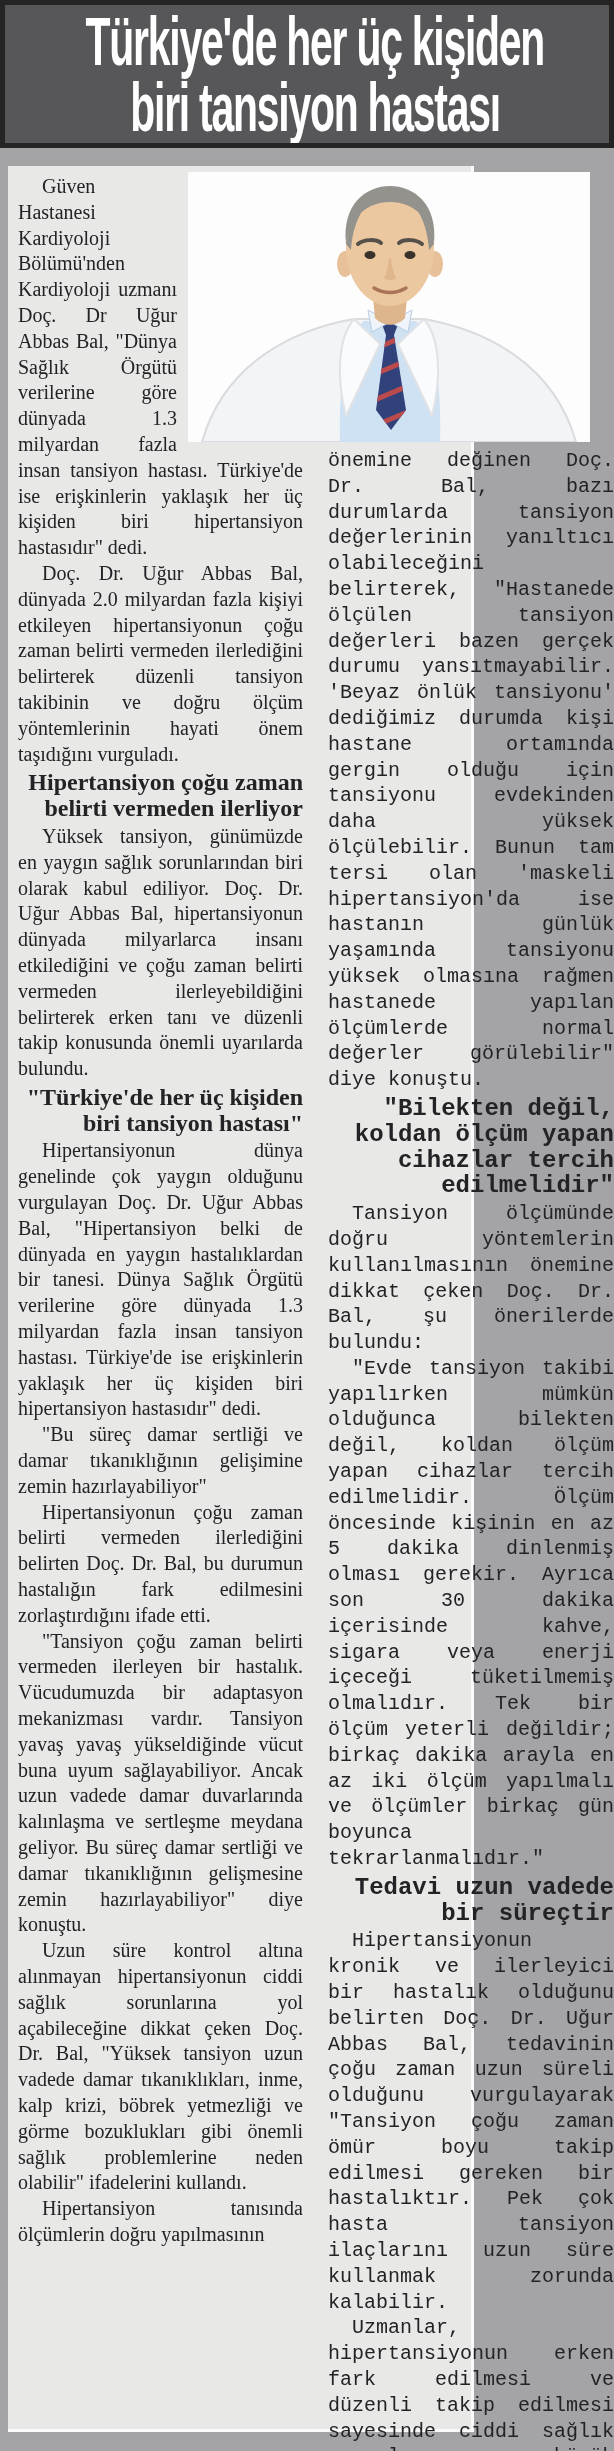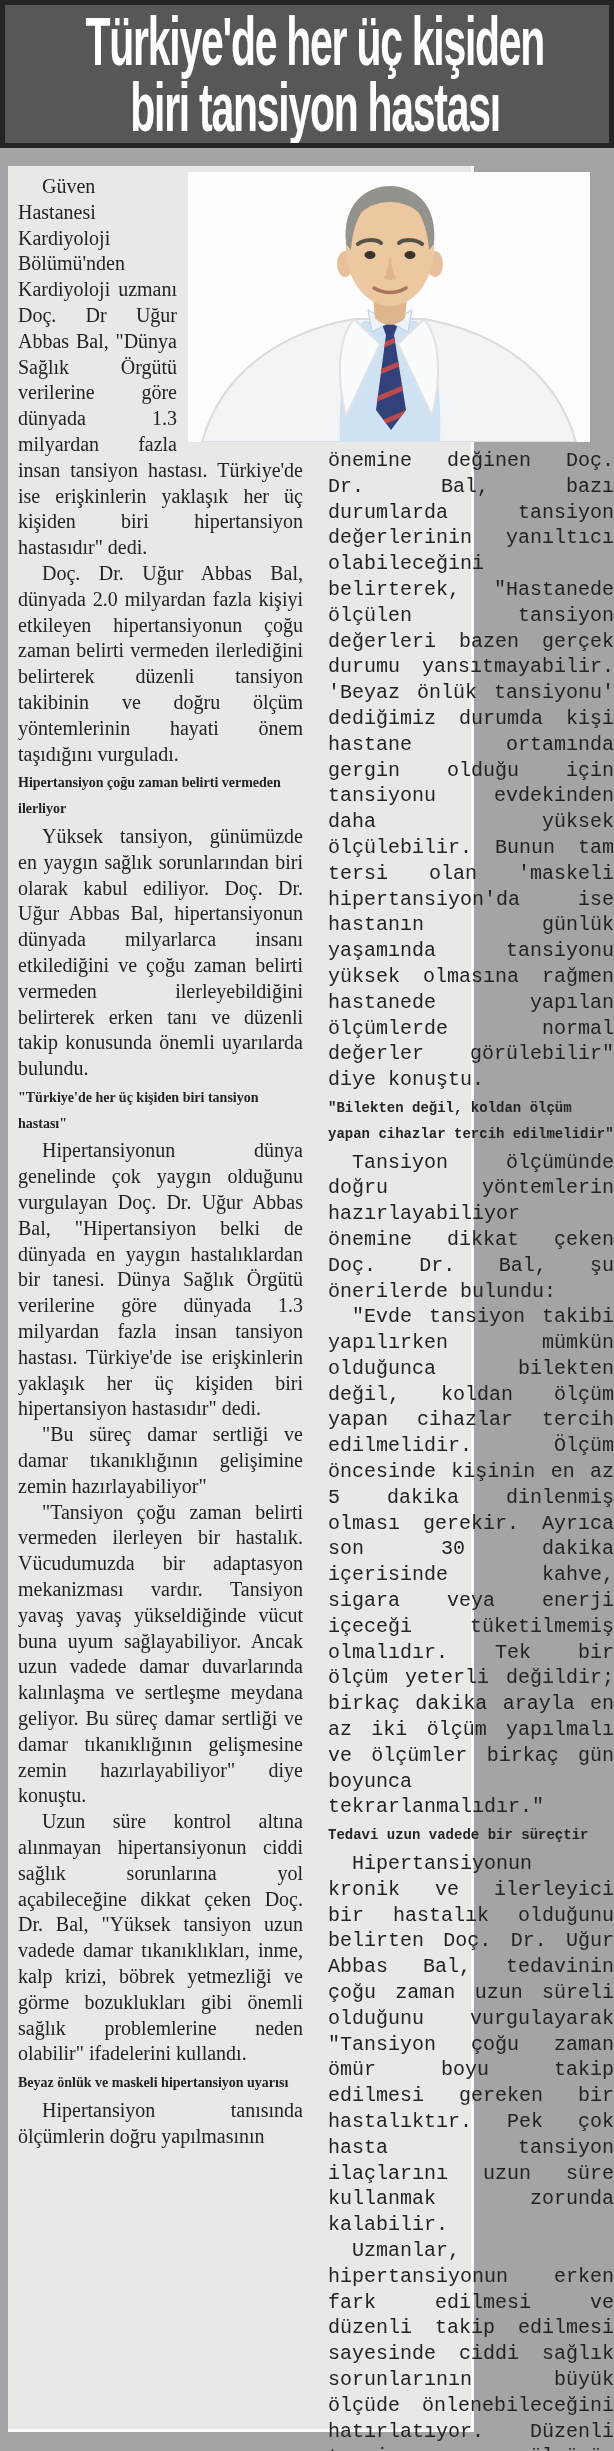--- a/index.html
+++ b/index.html
@@ -47,22 +47,22 @@
     font-size:20px;line-height:25.8px;color:#232326;
     text-align:justify;
   }
   .col-left{left:10px;top:8px;width:285px;}
   .col-right{left:320px;top:282px;width:286px;font-family:Liberation Mono, monospace;}
   .photo-spacer{float:right;width:126px;height:272px;}
 
   .para{margin:0;text-indent:24px;}
   .para.cont{text-indent:0;}
   .subhead{
-    margin:3px 0 2px;font-size:14px;line-height:25.8px;
-    font-weight:bold;text-align:left;text-indent:0;
+    margin:3px 0 2px;font-size:24px;line-height:25.8px;
+    font-weight:bold;text-align:right;text-indent:0;
   }
   .source-line{margin:2px 0 0;font-weight:bold;text-indent:0;}
 </style>
 </head>
 <body>
 
 <div class="page">
 
   <div class="headline">
     <div class="headline-line">Türkiye'de her üç kişiden</div>
@@ -124,30 +124,30 @@
 
     <div class="col col-left">
       <div class="photo-spacer"></div>
     <p class="para">Güven Hastanesi Kardiyoloji Bölümü'nden Kardiyoloji uzmanı Doç. Dr Uğur Abbas Bal, "Dünya Sağlık Örgütü verilerine göre dünyada 1.3 milyardan fazla insan tansiyon hastası. Türkiye'de ise erişkinlerin yaklaşık her üç kişiden biri hipertansiyon hastasıdır" dedi.</p>
         <p class="para">Doç. Dr. Uğur Abbas Bal, dünyada 2.0 milyardan fazla kişiyi etkileyen hipertansiyonun çoğu zaman belirti vermeden ilerlediğini belirterek düzenli tansiyon takibinin ve doğru ölçüm yöntemlerinin hayati önem taşıdığını vurguladı.</p>
         <h3 class="subhead">Hipertansiyon çoğu zaman belirti vermeden ilerliyor</h3>
         <p class="para">Yüksek tansiyon, günümüzde en yaygın sağlık sorunlarından biri olarak kabul ediliyor. Doç. Dr. Uğur Abbas Bal, hipertansiyonun dünyada milyarlarca insanı etkilediğini ve çoğu zaman belirti vermeden ilerleyebildiğini belirterek erken tanı ve düzenli takip konusunda önemli uyarılarda bulundu.</p>
         <h3 class="subhead">"Türkiye'de her üç kişiden biri tansiyon hastası"</h3>
         <p class="para">Hipertansiyonun dünya genelinde çok yaygın olduğunu vurgulayan Doç. Dr. Uğur Abbas Bal, "Hipertansiyon belki de dünyada en yaygın hastalıklardan bir tanesi. Dünya Sağlık Örgütü verilerine göre dünyada 1.3 milyardan fazla insan tansiyon hastası. Türkiye'de ise erişkinlerin yaklaşık her üç kişiden biri hipertansiyon hastasıdır" dedi.</p>
         <p class="para">"Bu süreç damar sertliği ve damar tıkanıklığının gelişimine zemin hazırlayabiliyor"</p>
+        <p class="para">Hipertansiyonun çoğu zaman belirti vermeden ilerlediğini belirten Doç. Dr. Bal, bu durumun hastalığın fark edilmesini zorlaştırdığını ifade etti.</p>
         <p class="para">"Tansiyon çoğu zaman belirti vermeden ilerleyen bir hastalık. Vücudumuzda bir adaptasyon mekanizması vardır. Tansiyon yavaş yavaş yükseldiğinde vücut buna uyum sağlayabiliyor. Ancak uzun vadede damar duvarlarında kalınlaşma ve sertleşme meydana geliyor. Bu süreç damar sertliği ve damar tıkanıklığının gelişmesine zemin hazırlayabiliyor" diye konuştu.</p>
         <p class="para">Uzun süre kontrol altına alınmayan hipertansiyonun ciddi sağlık sorunlarına yol açabileceğine dikkat çeken Doç. Dr. Bal, "Yüksek tansiyon uzun vadede damar tıkanıklıkları, inme, kalp krizi, böbrek yetmezliği ve görme bozuklukları gibi önemli sağlık problemlerine neden olabilir" ifadelerini kullandı.</p>
-        <h3 class="subhead">Beyaz önlük ve maskeli hipertansiyon uyarısı</h3>
         <p class="para">Hipertansiyon tanısında ölçümlerin doğru yapılmasının</p>
       </div>
 
     <div class="col col-right">
         <p class="para cont">önemine değinen Doç. Dr. Bal, bazı durumlarda tansiyon değerlerinin yanıltıcı olabileceğini belirterek, "Hastanede ölçülen tansiyon değerleri bazen gerçek durumu yansıtmayabilir. 'Beyaz önlük tansiyonu' dediğimiz durumda kişi hastane ortamında gergin olduğu için tansiyonu evdekinden daha yüksek ölçülebilir. Bunun tam tersi olan 'maskeli hipertansiyon'da ise hastanın günlük yaşamında tansiyonu yüksek olmasına rağmen hastanede yapılan ölçümlerde normal değerler görülebilir" diye konuştu.</p>
         <h3 class="subhead">"Bilekten değil, koldan ölçüm yapan cihazlar tercih edilmelidir"</h3>
-        <p class="para">Tansiyon ölçümünde doğru yöntemlerin hazırlayabiliyor önemine dikkat çeken Doç. Dr. Bal, şu önerilerde bulundu:</p>
+        <p class="para">Tansiyon ölçümünde doğru yöntemlerin kullanılmasının önemine dikkat çeken Doç. Dr. Bal, şu önerilerde bulundu:</p>
         <p class="para">"Evde tansiyon takibi yapılırken mümkün olduğunca bilekten değil, koldan ölçüm yapan cihazlar tercih edilmelidir. Ölçüm öncesinde kişinin en az 5 dakika dinlenmiş olması gerekir. Ayrıca son 30 dakika içerisinde kahve, sigara veya enerji içeceği tüketilmemiş olmalıdır. Tek bir ölçüm yeterli değildir; birkaç dakika arayla en az iki ölçüm yapılmalı ve ölçümler birkaç gün boyunca tekrarlanmalıdır."</p>
         <h3 class="subhead">Tedavi uzun vadede bir süreçtir</h3>
         <p class="para">Hipertansiyonun kronik ve ilerleyici bir hastalık olduğunu belirten Doç. Dr. Uğur Abbas Bal, tedavinin çoğu zaman uzun süreli olduğunu vurgulayarak "Tansiyon çoğu zaman ömür boyu takip edilmesi gereken bir hastalıktır. Pek çok hasta tansiyon ilaçlarını uzun süre kullanmak zorunda kalabilir.</p>
         <p class="para">Uzmanlar, hipertansiyonun erken fark edilmesi ve düzenli takip edilmesi sayesinde ciddi sağlık sorunlarının büyük ölçüde önlenebileceğini hatırlatıyor. Düzenli tansiyon ölçümü, sağlıklı beslenme, fiziksel aktivite ve hekim kontrolünde sürdürülen tedavi süreci ise hipertansiyonla mücadelede en önemli adımlar arasında yer alıyor.</p>
         <p class="para">Ancak bu durum olumsuz bir şey değildir; aksine kalp ve damar sağlığını koruyan önemli bir tedavi yaklaşımıdır" şeklinde konuştu.</p>
         <p class="source-line">Kaynak: İHA</p>
       </div>
 
   </div>
 </div>

